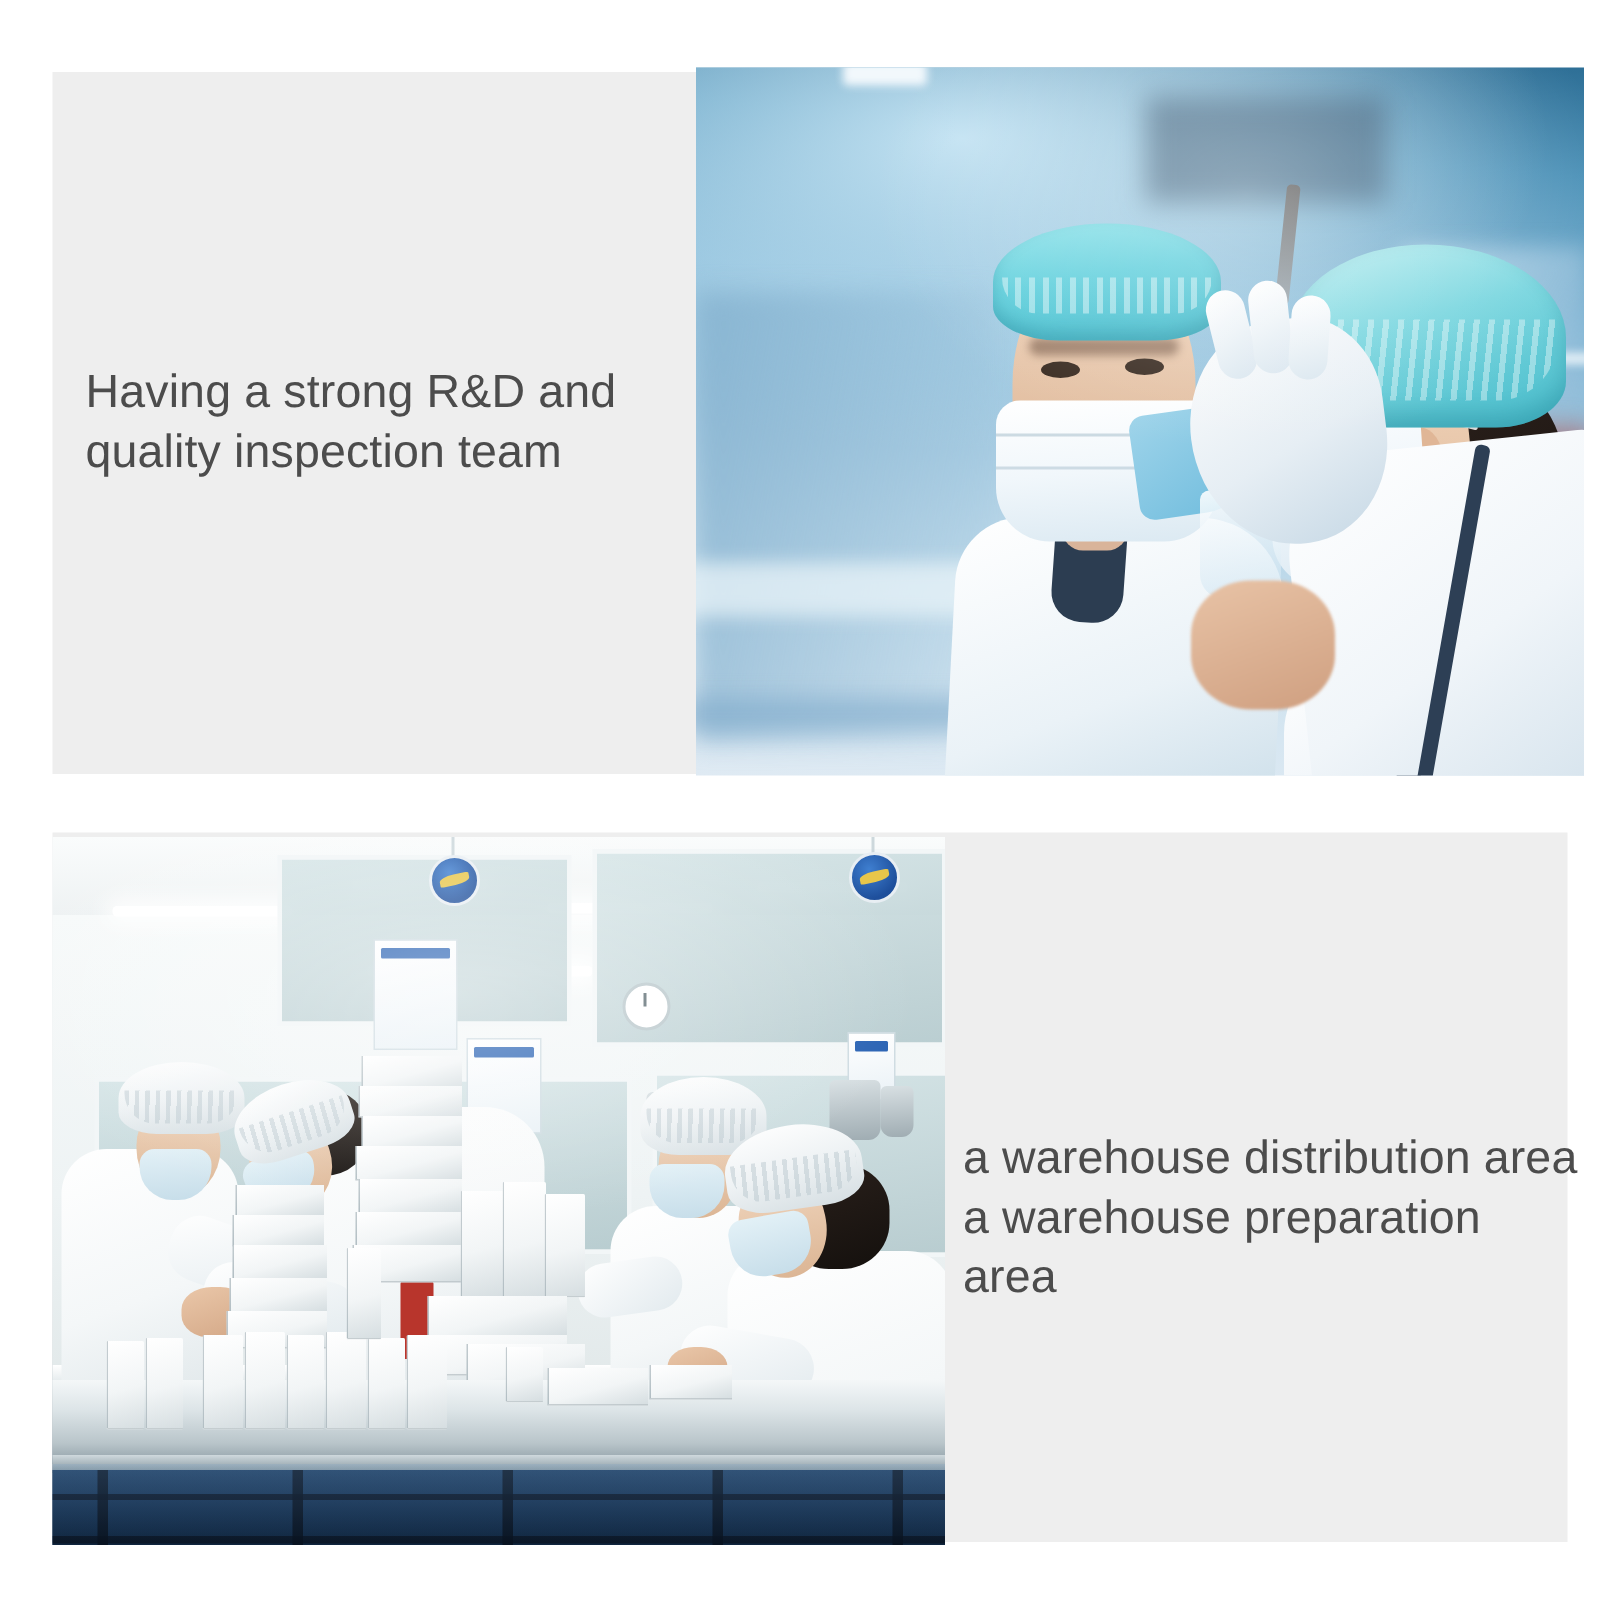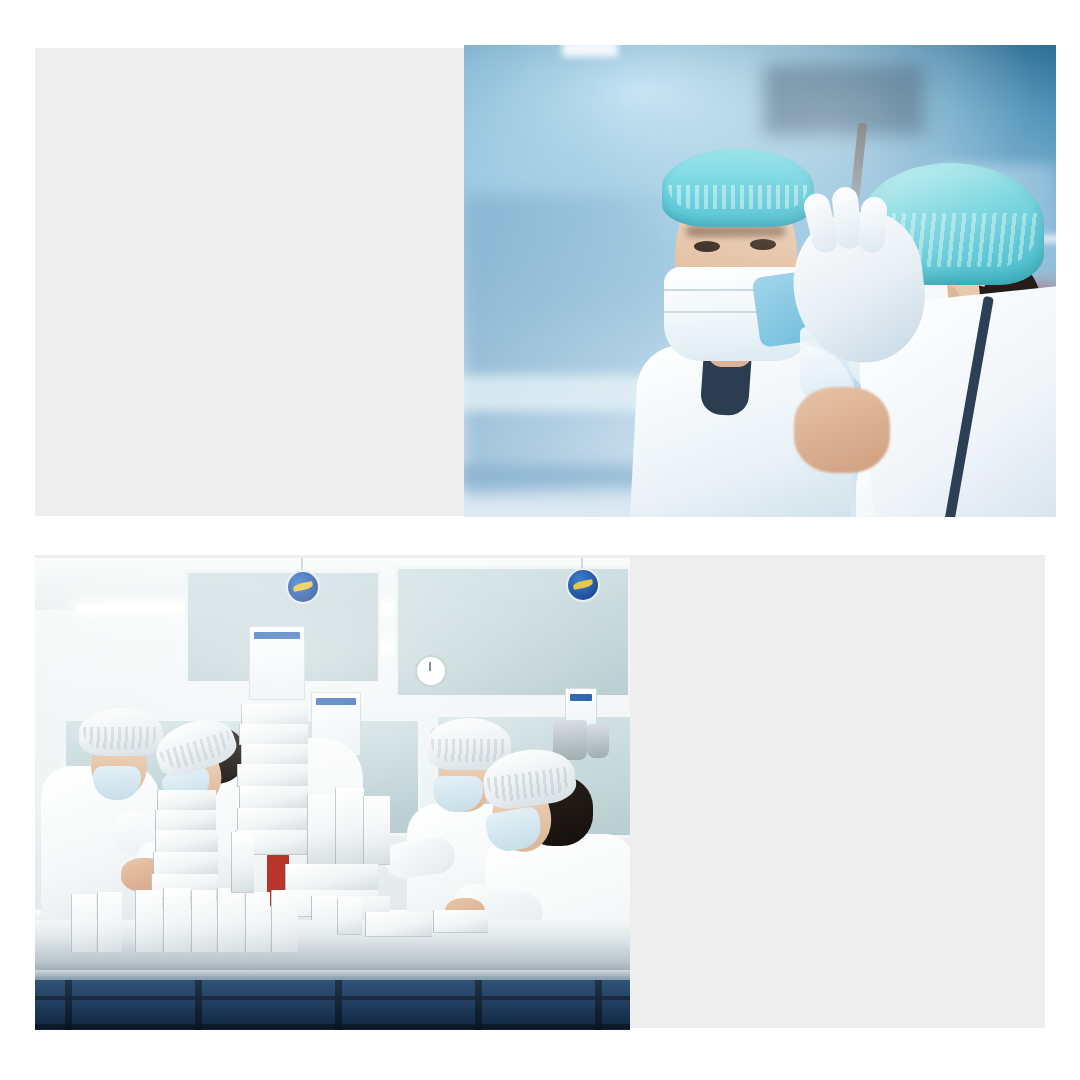--- a/index.html
+++ b/index.html
@@ -379,20 +379,22 @@
   }
 </style>
 </head>
 <body style="background: rgb(255, 255, 255);">
 
 <div class="page">
 
   <div class="panel" id="panel-top" style="left: 35px; top: 48px; width: 1010px; height: 468px; background: rgb(238, 238, 238);">
   </div>
 
+  <div class="caption" id="caption-top" style="left: 57px; top: 241px; width: 400px; color: rgb(76, 76, 76);">Having a strong R&amp;D and
+quality inspection team</div>
 
   <div class="photo" id="photo-lab">
     <div class="lab-bg-rack2"></div>
     <div class="lab-bg-lamp"></div>
     <div class="lab-bg-shelf"></div>
     <div class="lab-bg-counter"></div>
     <div class="lab-bg-counter2"></div>
     <div class="lab-bg-rack"></div>
     <div class="lab-bg-shelfline"></div>
     <div class="lab-bg-red"></div>
@@ -428,20 +430,22 @@
     <div class="finger1"></div>
     <div class="finger2"></div>
     <div class="finger3"></div>
 
     <div class="haze"></div>
   </div>
 
   <div class="panel" id="panel-bottom" style="left: 35px; top: 555px; width: 1010px; height: 473px; background: rgb(238, 238, 238);">
   </div>
 
+  <div class="caption" id="caption-bottom" style="left: 642px; top: 752px; width: 410px; color: rgb(76, 76, 76);">a warehouse distribution area
+a warehouse preparation area</div>
 
   <div class="photo" id="photo-warehouse">
 
     <div class="wh-wall"></div>
     <div class="wh-ceiling"></div>
 
     <div class="wh-lamp" style="left:40px; top:46px; width:120px;"></div>
     <div class="wh-lamp" style="left:200px; top:28px; width:90px;"></div>
     <div class="wh-lamp" style="left:330px; top:44px; width:110px;"></div>
     <div class="wh-lamp" style="left:470px; top:30px; width:100px;"></div>

